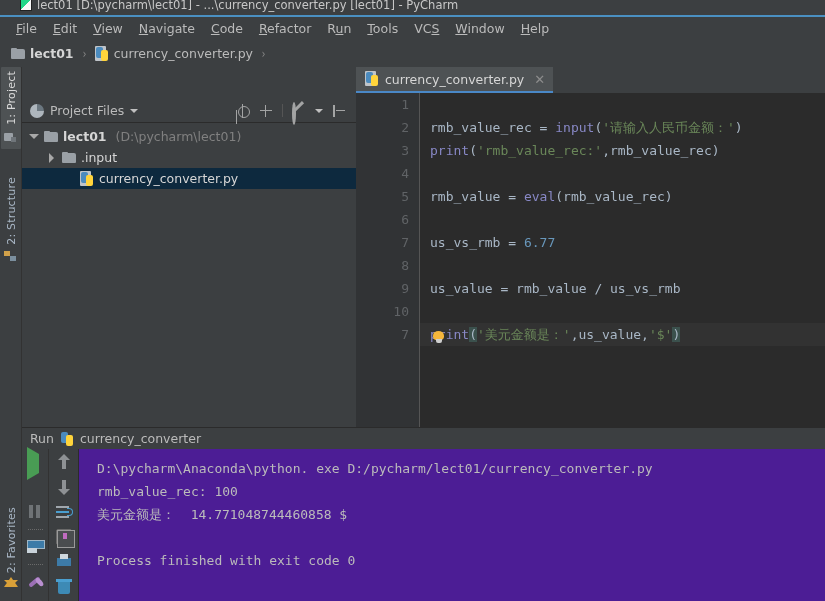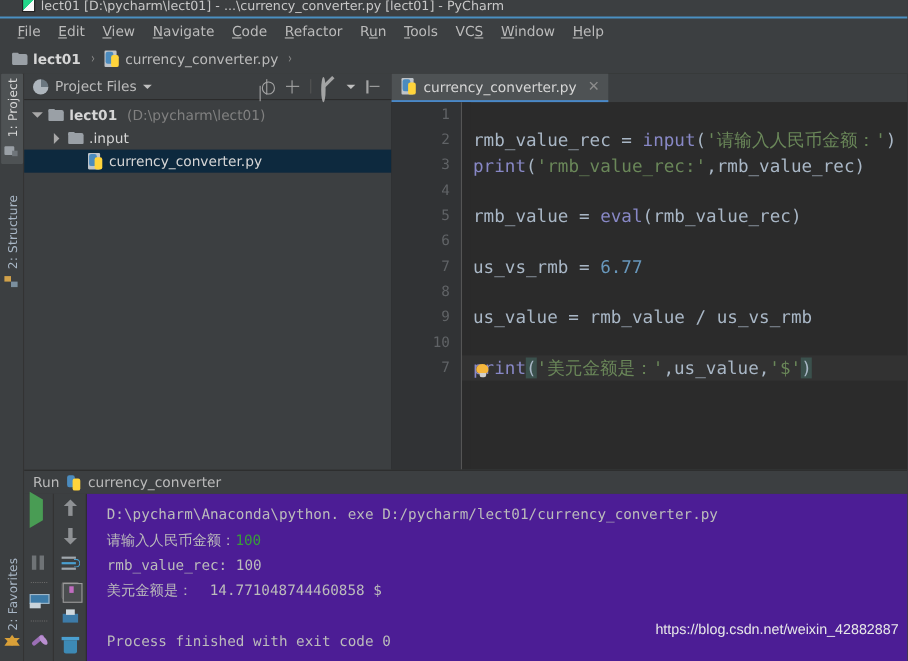--- a/index.html
+++ b/index.html
@@ -136,20 +136,21 @@
 
   
   .projpanel {
     position: absolute; left: 22px; top: 67px; width: 334px; height: 360px;
     background: #3c3f41;
   }
   .proj-header {
     height: 24px; display: flex; align-items: center;
     padding: 0 4px 0 8px; gap: 6px;
     border-bottom: 1px solid #2b2b2b;
+    margin-top: 32px;
   }
   .proj-title { font-size: 12.5px; color: #bbbbbb; }
   .pie-icon {
     width: 14px; height: 14px; border-radius: 50%;
     background: conic-gradient(#6b7780 0deg 90deg, #aeb6bd 90deg 360deg);
     flex: 0 0 14px;
   }
   .caret-down {
     width: 0; height: 0; border-left: 4px solid transparent;
     border-right: 4px solid transparent; border-top: 4px solid #c0c0c0;
@@ -237,21 +238,21 @@
     position: absolute; left: 64px; top: 0; width: 8px; height: 334px;
     background: #2b2b2b;
   }
   .lnum {
     position: absolute; right: 10px; width: 40px; text-align: right;
     color: #606366; font-size: 13px; line-height: 23px; height: 23px;
   }
   .codelines { position: absolute; left: 64px; top: 0; right: 0; }
   .cline {
     height: 23px; line-height: 23px; padding-left: 10px; white-space: pre;
-    font-size: 16px;
+    font-size: 13px;
   }
   .cline.caret { background: #323232; }
   .tok-var { color: #a9b7c6; }
   .tok-builtin { color: #8888c6; }
   .tok-str { color: #6a8759; }
   .tok-num { color: #6897bb; }
   .tok-op { color: #a9b7c6; }
   .tok-match { color: #a9b7c6; background: #3b514d; }
   .bulb {
     position: absolute; left: 76px; width: 13px; height: 13px;
@@ -496,23 +497,21 @@
       <div class="run-toolbar2">
         <span class="rbtn ico-arrow-up"></span>
         <span class="rbtn ico-arrow-dn"></span>
         <span class="rbtn ico-wrap"></span>
         <span class="rbtn btn-box ico-export"></span>
         <span class="rbtn ico-print"></span>
         <span class="rbtn ico-trash"></span>
       </div>
       <div class="console" id="console">
         <div class="cl">D:\pycharm\Anaconda\python. exe D:/pycharm/lect01/currency_converter.py</div>
-          <div class="cl"><span>请输入人民币金额：</span><span class="green-in">100</span></div>
           <div class="cl">rmb_value_rec: 100</div>
           <div class="cl">美元金额是：  14.771048744460858 $</div>
           <div class="cl"> </div>
           <div class="cl">Process finished with exit code 0</div>
-          <div class="watermark">https://blog.csdn.net/weixin_42882887</div>
       </div>
     </div>
   </div>
 
 </div>
 
 </body></html>

